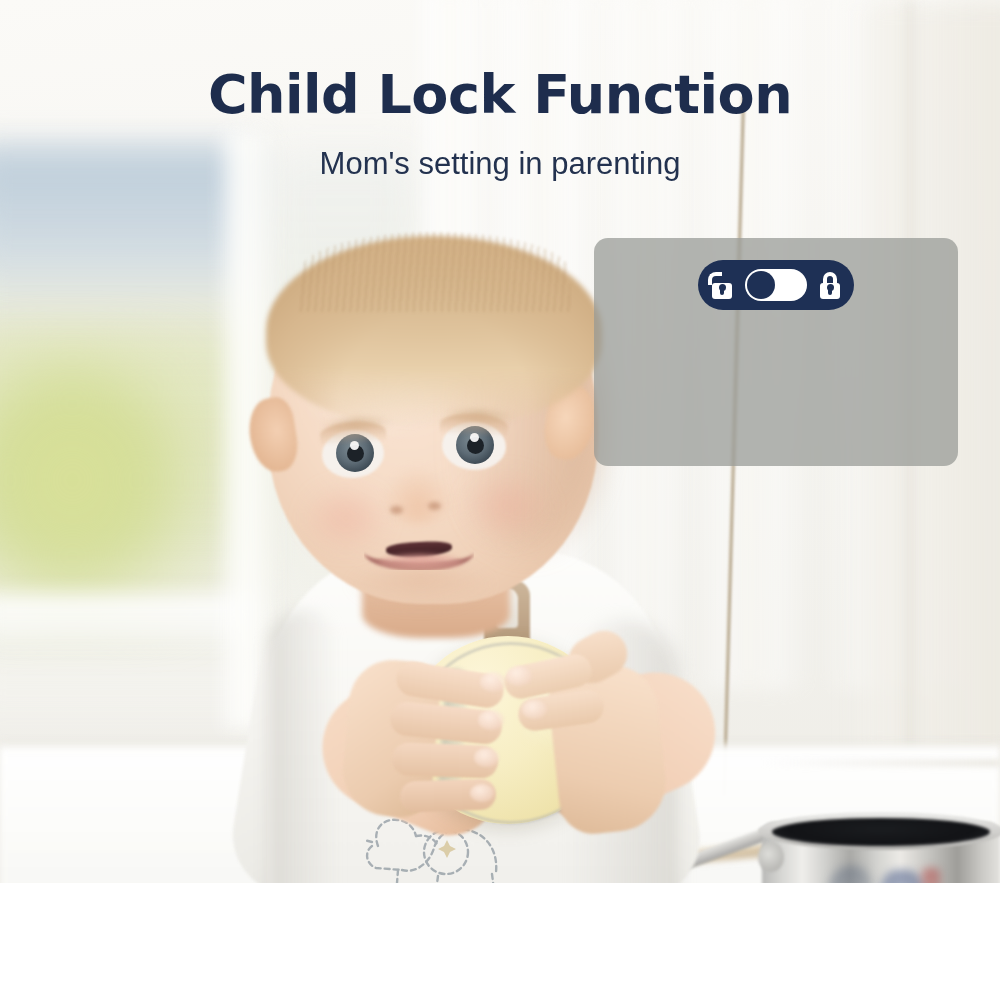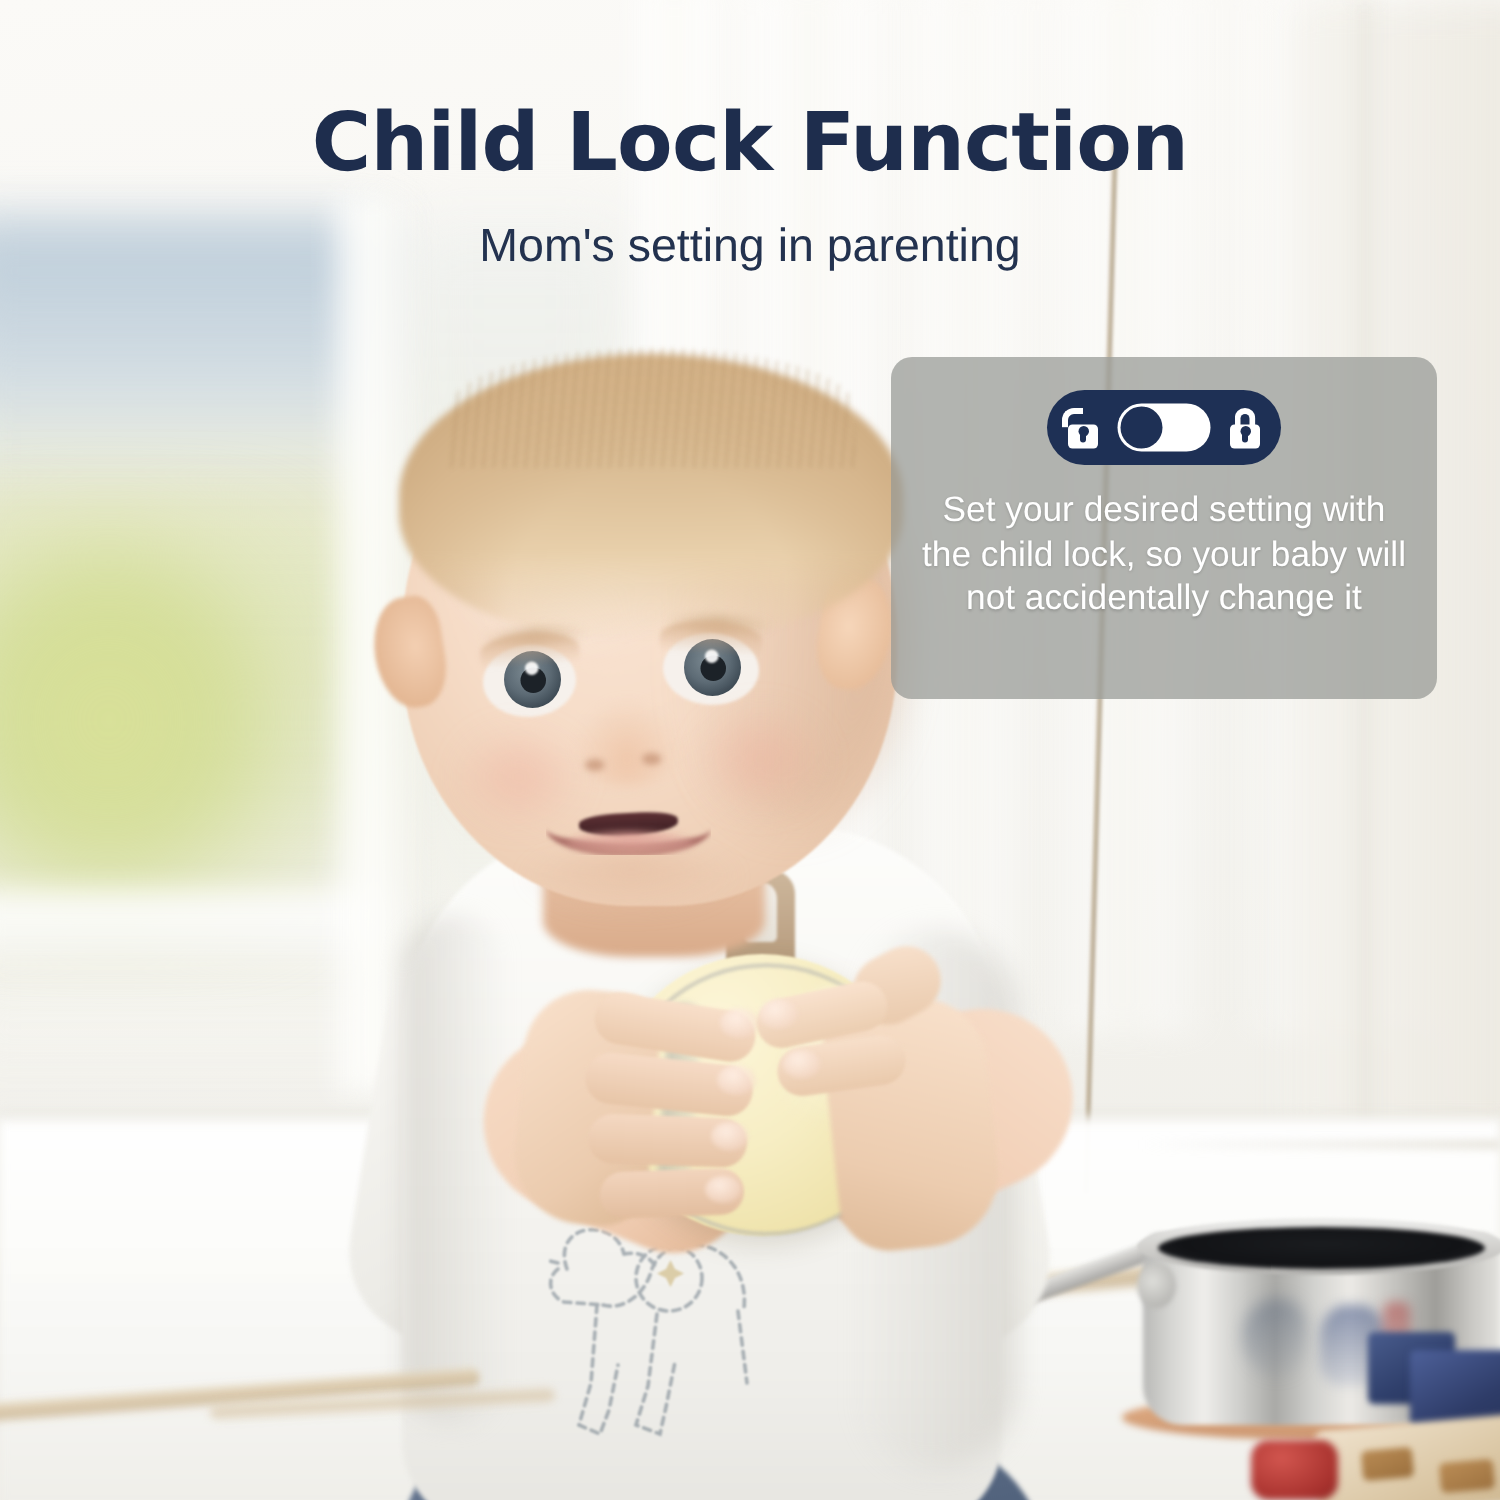--- a/index.html
+++ b/index.html
@@ -2,21 +2,21 @@
 <html><head>
 <meta charset="utf-8">
 <style>
   html,body{margin:0;padding:0;}
   body{
     width:1000px;height:1000px;overflow:hidden;
     font-family:"Liberation Sans", sans-serif;
     background:#ffffff;
   }
   #stage{
-    position:relative;width:1000px;height:1000px;overflow:hidden;
+    position:relative;width:1000px;height:883px;overflow:hidden;
     background:#f7f6f3;
   }
 
   
   .layer{position:absolute;}
 
   
   #bg-base{
     inset:0;
     background:
@@ -749,16 +749,15 @@
 
       <span class="lock-ico">
         <span class="shackle-closed"></span>
         <span class="lock-body"></span>
         <span class="lock-keyhole"></span>
         <span class="lock-key"></span>
       </span>
 
     </div>
 
-    <div id="card-text">Set your desired setting with the child lock, so your baby will not accidentally change it</div>
   </div>
 
 </div>
 
 </body></html>

